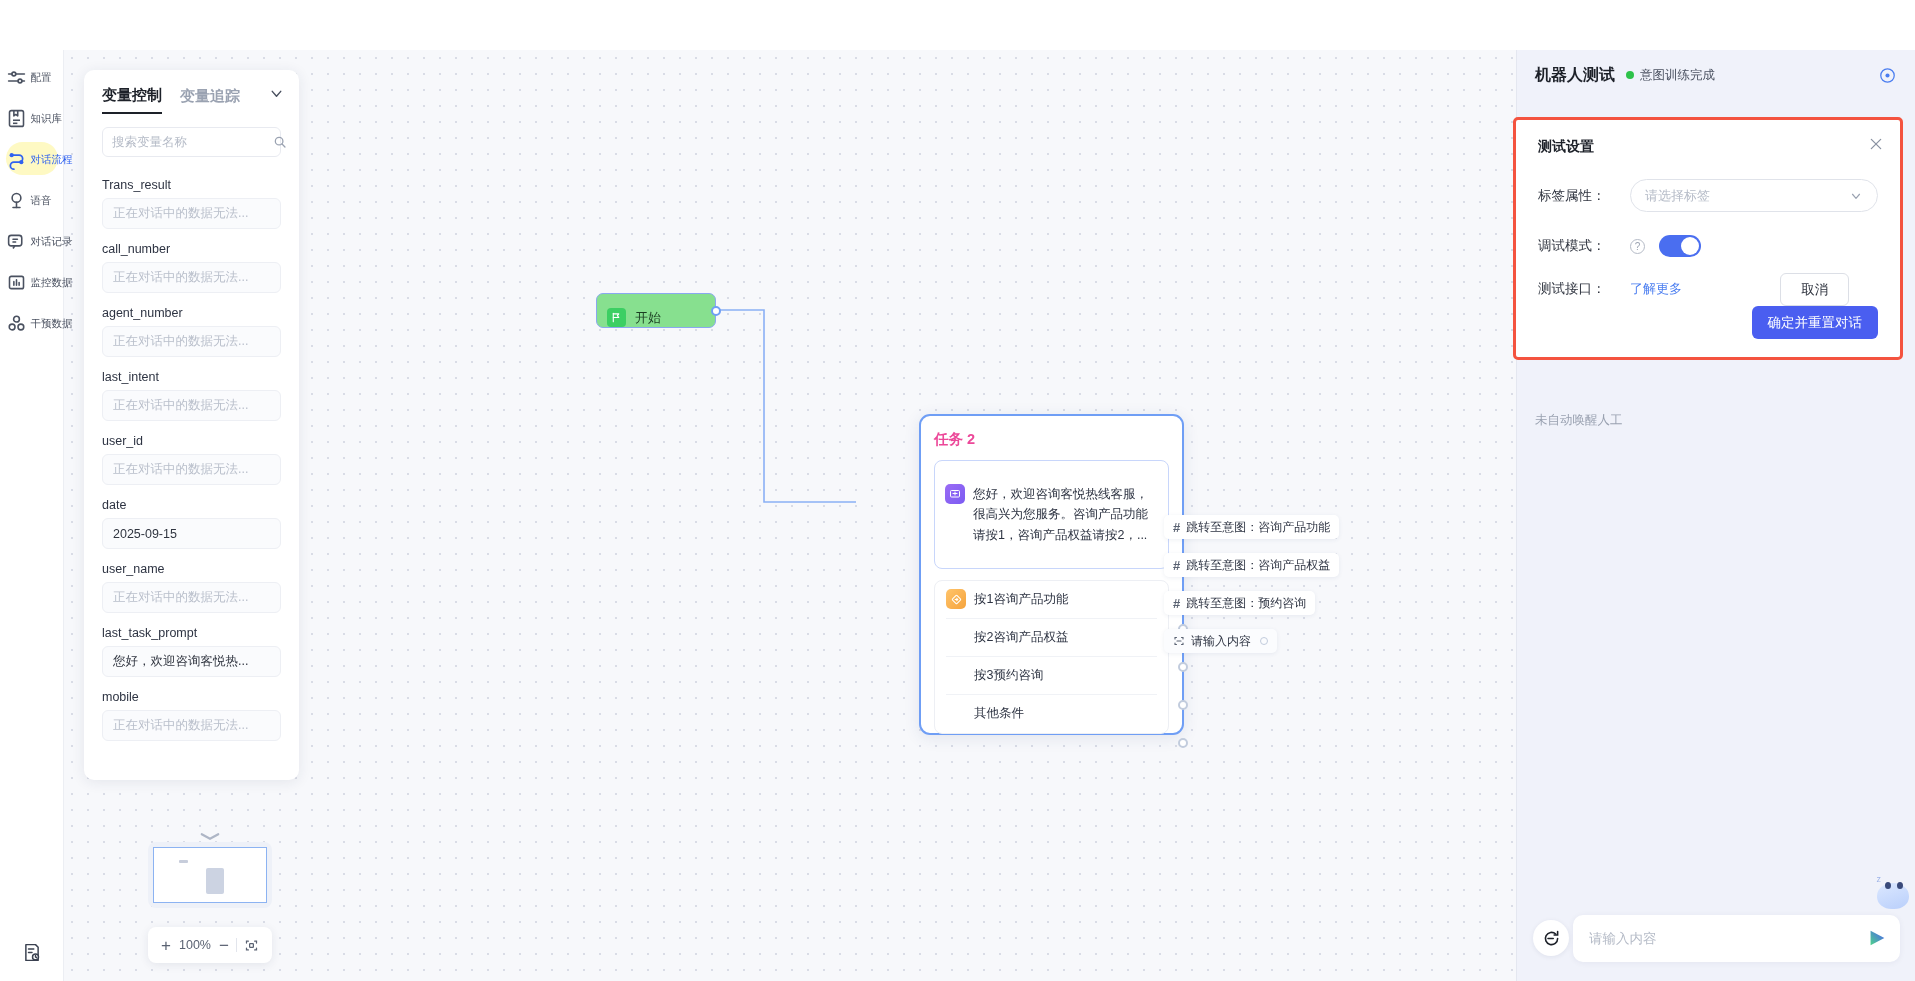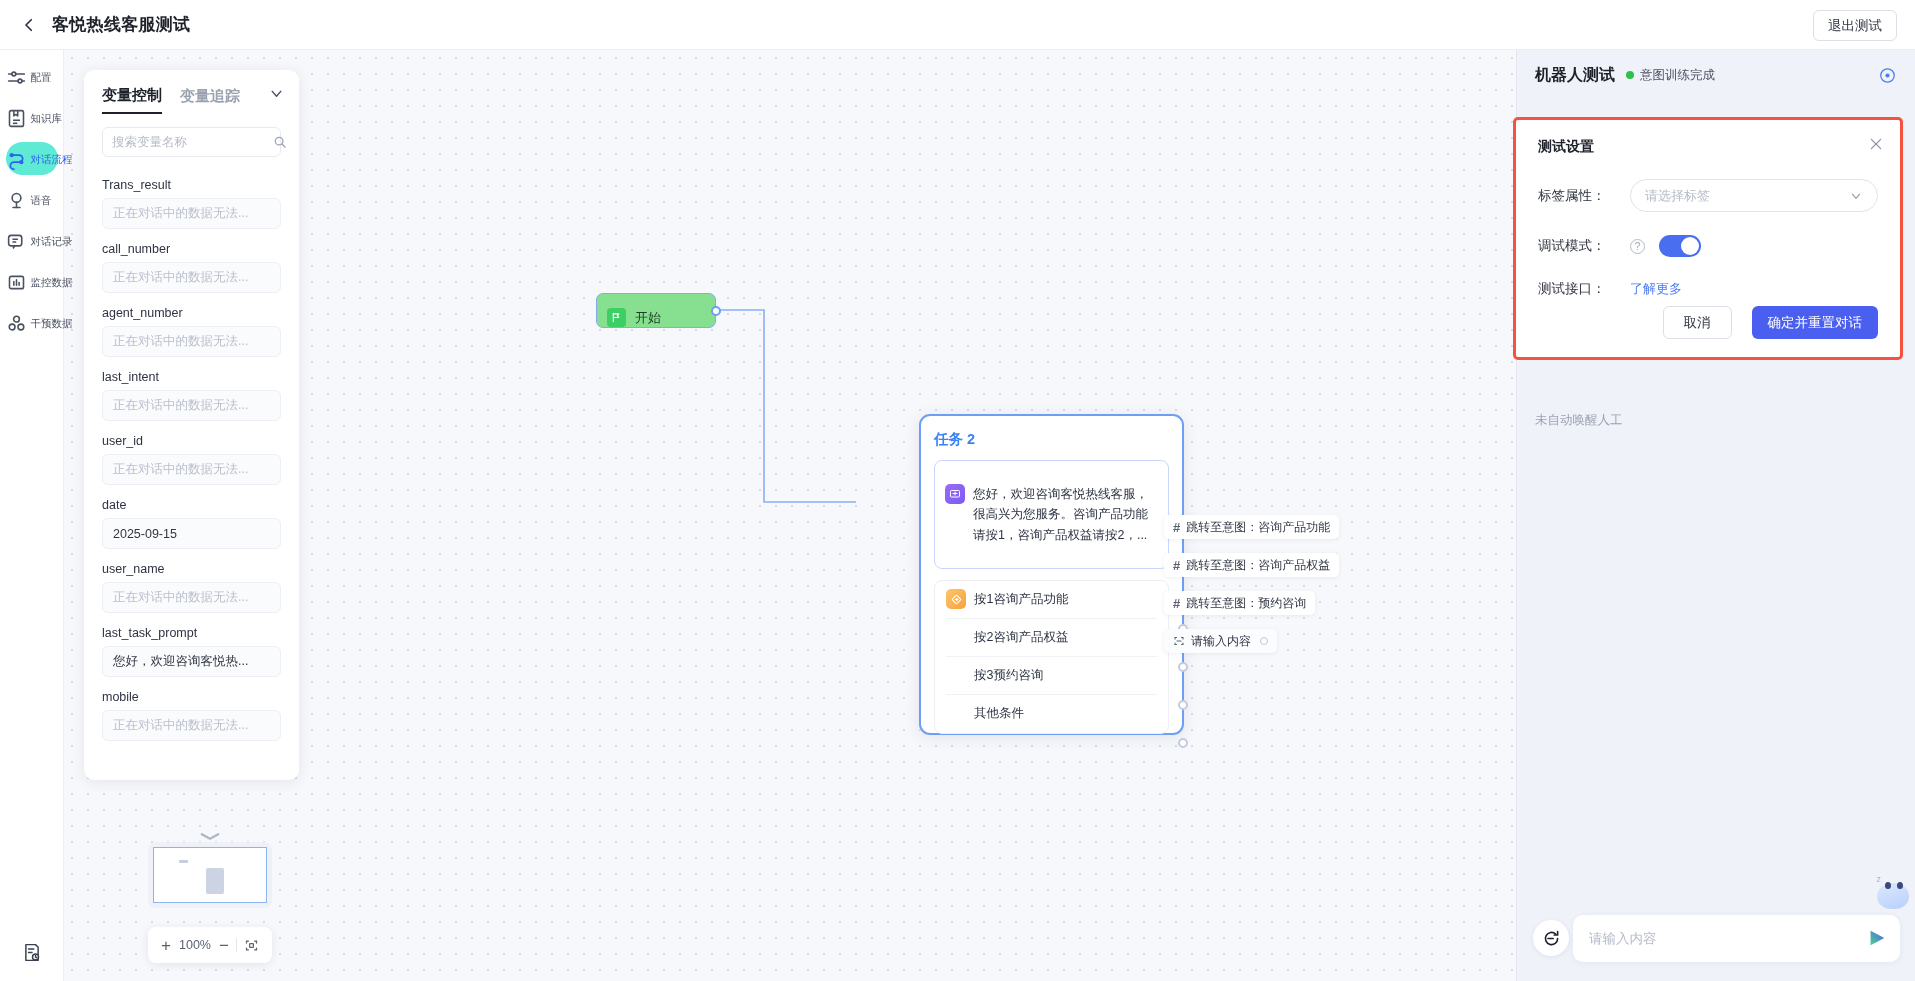--- a/index.html
+++ b/index.html
@@ -38,21 +38,21 @@
     position: absolute; top: 50px; left: 0; width: 64px; height: 931px;
     background: #ffffff; border-right: 1px solid #eceef3;
     display: flex; flex-direction: column; align-items: center;
     padding-top: 10px; z-index: 35;
   }
   .rail-item {
     width: 52px; padding: 7px 0 5px; margin-bottom: 8px; border-radius: 9px;
     display: flex; align-items: center; gap: 4px;
     cursor: pointer; color: #4a5160;
   }
-  .rail-item.active { background: #5eead4; color: #2f61f0; border-radius: 21px; }
+  .rail-item.active { background: #fef9c3; color: #2f61f0; border-radius: 21px; }
   .rail-item .lbl { font-size: 10.5px; line-height: 1; white-space: nowrap; }
   .rail-bottom {
     position: absolute; bottom: 18px; left: 50%; transform: translateX(-50%);
     color: #3a4150; cursor: pointer;
   }
 
   
   .canvas {
     position: absolute; top: 50px; left: 64px; width: 1452px; height: 931px;
     background-color: #f7f8fb;
@@ -103,21 +103,21 @@
   .port {
     width: 10px; height: 10px; border-radius: 50%; background: #fff;
     border: 2px solid #6f9ef5; position: absolute;
   }
 
   .node-task {
     position: absolute; left: 855px; top: 364px; width: 265px; height: 321px;
     background: #fff; border: 2px solid #6f9ef5; border-radius: 11px;
     box-shadow: 0 3px 16px rgba(40,60,120,.10); padding: 14px 13px;
   }
-  .task-title { font-size: 14.5px; font-weight: 700; color: #3b82f6; margin-bottom: 11px; }
+  .task-title { font-size: 14.5px; font-weight: 700; color: #ec4899; margin-bottom: 11px; }
   .task-msg {
     border: 1px solid #c8d6fb; border-radius: 8px; padding: 23px 10px;
     display: flex; gap: 8px; align-items: flex-start;
   }
   .msg-ico {
     width: 20px; height: 20px; border-radius: 5px; flex: 0 0 20px;
     background: linear-gradient(135deg,#9b6cf5,#7b5bf2);
     display: flex; align-items: center; justify-content: center; color: #fff; font-size: 11px;
   }
   .msg-text { font-size: 12.5px; line-height: 1.62; color: #2d3342; }
@@ -240,47 +240,38 @@
   .toggle {
     width: 42px; height: 22px; border-radius: 11px; background: #4a6ef0;
     position: relative; cursor: pointer;
   }
   .toggle .knob {
     position: absolute; right: 2px; top: 2px; width: 18px; height: 18px;
     border-radius: 50%; background: #fff;
   }
   .link { font-size: 13px; color: #4a7df0; cursor: pointer; }
   .modal-actions {
-    position: absolute; right: 22px; bottom: 18px; display: flex; gap: 20px; align-items: center;
+    position: absolute; right: 22px; bottom: 18px; display: flex; gap: 0; align-items: center; flex-direction: column;
   }
   .btn-cancel {
     height: 33px; padding: 0 20px; border: 1px solid #dcdfe6; background: #fff;
     border-radius: 6px; font-size: 13.5px; color: #303540; cursor: pointer;
     font-family: inherit;
   }
   .btn-primary {
     height: 33px; padding: 0 16px; border: 0; background: #4a5ef0; color: #fff;
     border-radius: 6px; font-size: 13.5px; cursor: pointer; font-family: inherit;
   }
   svg { display: block; }
 </style>
 </head>
 <body>
 
 <div class="app">
 
-  <div class="topbar">
-    <div class="back-btn">
-      <svg width="18" height="18" viewBox="0 0 24 24" fill="none" stroke="currentColor" stroke-width="2.2" stroke-linecap="round" stroke-linejoin="round">
-          <polyline points="15 5 8 12 15 19"></polyline>
-        </svg>
-    </div>
-    <div class="page-title">客悦热线客服测试</div>
-    <button class="exit-btn">退出测试</button>
-  </div>
 
   <div class="rail">
     <div class="rail-item">
       <span>
         <svg width="21" height="21" viewBox="0 0 24 24" fill="none" stroke="currentColor" stroke-width="1.9" stroke-linecap="round">
             <line x1="3" y1="8" x2="21" y2="8"></line>
             <line x1="3" y1="16" x2="21" y2="16"></line>
             <circle cx="9" cy="8" r="2.2" fill="#fff"></circle>
             <circle cx="16" cy="16" r="2.2" fill="#fff"></circle>
           </svg>

